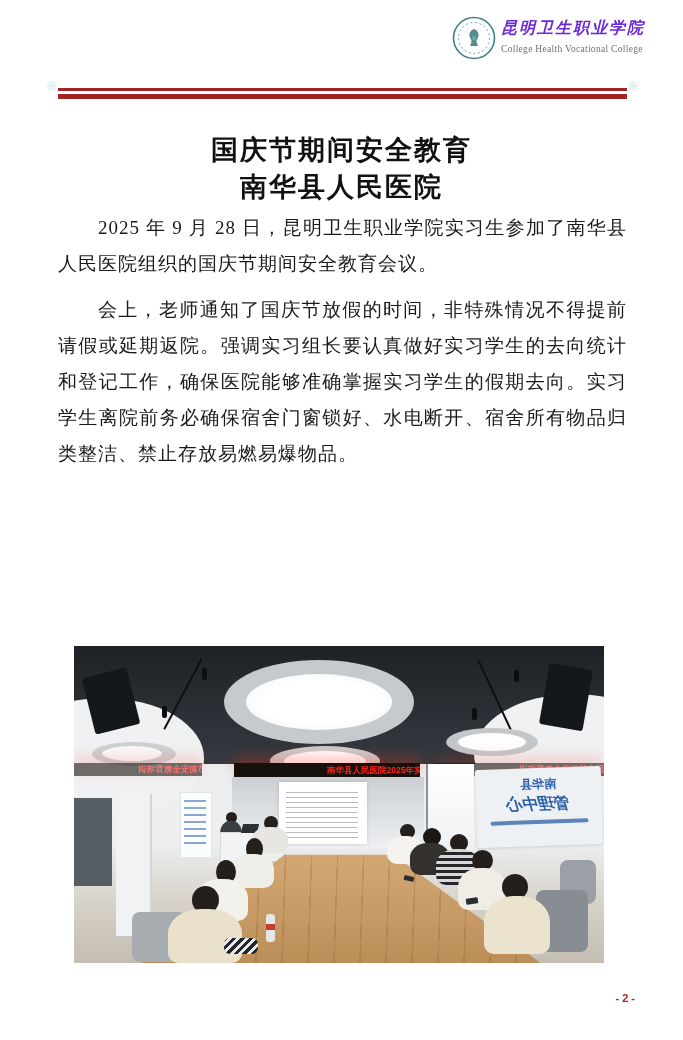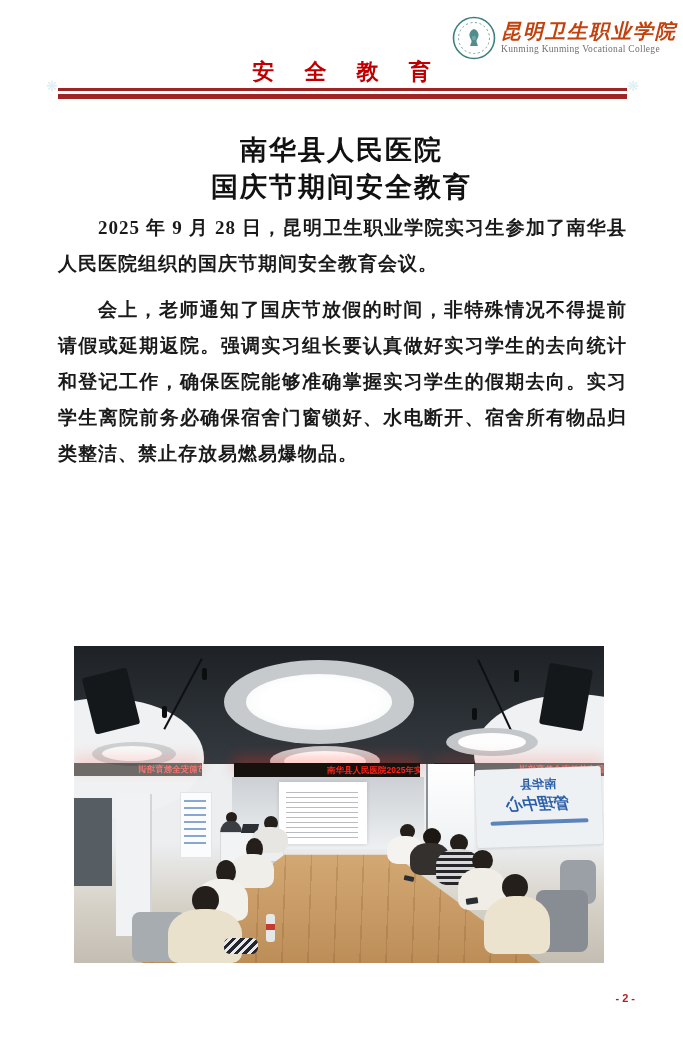--- a/index.html
+++ b/index.html
@@ -1,40 +1,40 @@
 <!DOCTYPE html>
 <html style="--accent-red: #b01f24; --banner-red: #c00000; --line-red: #a12424; --led-red: #ff2418; --sign-blue: #2b5fa8; --table-wood: #c89b66; --seal-teal: #3f7f80;"><head>
 <meta charset="utf-8">
 <style>
   html,body{margin:0;padding:0;background:#ffffff;}
   .page{position:relative;width:683px;height:1040px;background:#fff;overflow:hidden;
         font-family:"Liberation Serif","DejaVu Serif",serif;color:#1a1a1a;}
 
   
   .seal{position:absolute;left:452px;top:16px;width:44px;height:44px;}
-  .name-zh{position:absolute;left:501px;top:18px;font-size:20px;font-weight:bold;font-style:italic;
-           letter-spacing:2px;color:#c2410c;font-family:"Liberation Serif",serif;}
+  .name-zh{position:absolute;left:501px;top:18px;font-size:16px;font-weight:bold;font-style:italic;
+           letter-spacing:2px;color:#6d28d9;font-family:"Liberation Serif",serif;}
   .name-en{position:absolute;left:501px;top:44px;font-size:9.5px;color:#6f6f6f;
            font-family:"Liberation Serif",serif;letter-spacing:.3px;}
   .banner{position:absolute;left:0;top:57px;width:683px;text-align:center;
           font-family:"Liberation Sans","DejaVu Sans",sans-serif;font-weight:bold;
           font-size:22px;letter-spacing:12px;padding-left:12px;box-sizing:border-box;
           color:var(--banner-red,#c00000);}
   .dline{position:absolute;left:58px;top:88px;width:569px;height:12px;}
   .dline .l1{position:absolute;left:0;top:0;width:100%;height:2.5px;background:var(--line-red,#a12424);}
   .dline .l2{position:absolute;left:0;top:6px;width:100%;height:5px;background:var(--line-red,#a12424);}
   .deco{position:absolute;top:-10px;font-size:14px;color:#bfe0e6;opacity:.55;font-family:"DejaVu Sans",sans-serif;}
   .deco.left{left:-12px;} .deco.right{right:-12px;}
 
   
   .title{position:absolute;left:0;top:132px;width:683px;text-align:center;font-weight:bold;
          font-size:27px;letter-spacing:2px;line-height:37px;color:#111;}
   .bodytxt{position:absolute;left:58px;top:210px;width:569px;font-size:19px;line-height:36px;
            letter-spacing:1px;text-align:justify;}
-  .bodytxt p{margin:0 0 10px 0;text-indent:2.1em;font-weight:bold;}
+  .bodytxt p{margin:0 0 10px 0;text-indent:2.1em;}
 
   
   .photo{position:absolute;left:74px;top:646px;width:530px;height:317px;margin:0;overflow:hidden;
          background:linear-gradient(180deg,#eceef0 0%,#eceef0 62%,#d6d1c7 82%,#c3bdb2 100%);}
   .photo *{position:absolute;}
   .ceiling{left:0;top:0;width:530px;height:118px;background:linear-gradient(180deg,#1e2226,#343a40);}
   .cove{background:#f0f1f2;border-radius:50%;}
   .speaker{background:#15181b;border-radius:3px;}
   .rod{width:2px;background:#0e1013;}
   .bulb{width:5px;height:12px;background:#0b0d0f;border-radius:2px;}
@@ -94,34 +94,33 @@
 
 <div class="page">
 
   <svg class="seal" viewBox="0 0 44 44">
     <circle cx="22" cy="22" r="20.5" fill="none" stroke="#3f7f80" stroke-width="1.6"></circle>
     <circle cx="22" cy="22" r="15.5" fill="none" stroke="#4d8a8b" stroke-width="1" stroke-dasharray="2 2.6" opacity=".8"></circle>
     <path d="M22 13c-3 1-5 4-4.5 7 .4 2.4 2.2 3.6 2 5.8-.2 2-1.8 3.2-1.2 4.2h7.4c.6-1-.9-2.2-1.2-4.2-.3-2.2 1.6-3.4 2-5.8.5-3-1.5-6-4.5-7z" fill="#3f7f80" opacity=".9"></path>
     <circle cx="22" cy="22" r="2.2" fill="#6fa5a6"></circle>
   </svg>
   <div class="name-zh">昆明卫生职业学院</div>
-  <div class="name-en">Kunming Kunming Vocational College</div>
-
-  <div class="banner">安 全 教 育</div>
+  <div class="name-en">College Health Vocational College</div>
+
 
   <div class="dline">
     <span class="deco left">❋</span>
     <span class="l1"></span>
     <span class="l2"></span>
     <span class="deco right">❋</span>
   </div>
 
   <div class="title">
+    <div>国庆节期间安全教育</div>
     <div>南华县人民医院</div>
-    <div>国庆节期间安全教育</div>
   </div>
 
   <div class="bodytxt">
     <p>2025 年 9 月 28 日，昆明卫生职业学院实习生参加了南华县人民医院组织的国庆节期间安全教育会议。</p>
     <p>会上，老师通知了国庆节放假的时间，非特殊情况不得提前请假或延期返院。强调实习组长要认真做好实习学生的去向统计和登记工作，确保医院能够准确掌握实习学生的假期去向。实习学生离院前务必确保宿舍门窗锁好、水电断开、宿舍所有物品归类整洁、禁止存放易燃易爆物品。</p>
   </div>
 
   <figure class="photo" aria-label="培训会议室照片：实习生围坐长条木桌参加国庆节前安全教育培训，前方大屏展示文件，上方红色LED横幅">
     <div class="ceiling"></div>
     <div class="cove" style="left:-70px;top:52px;width:200px;height:120px;"></div>

